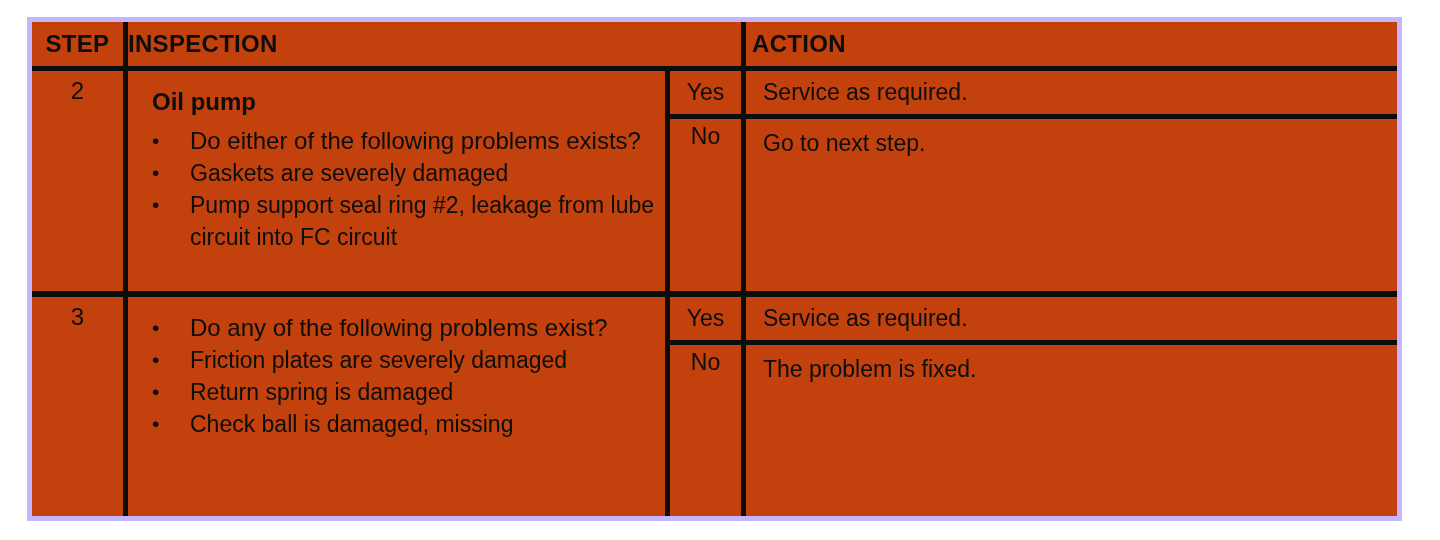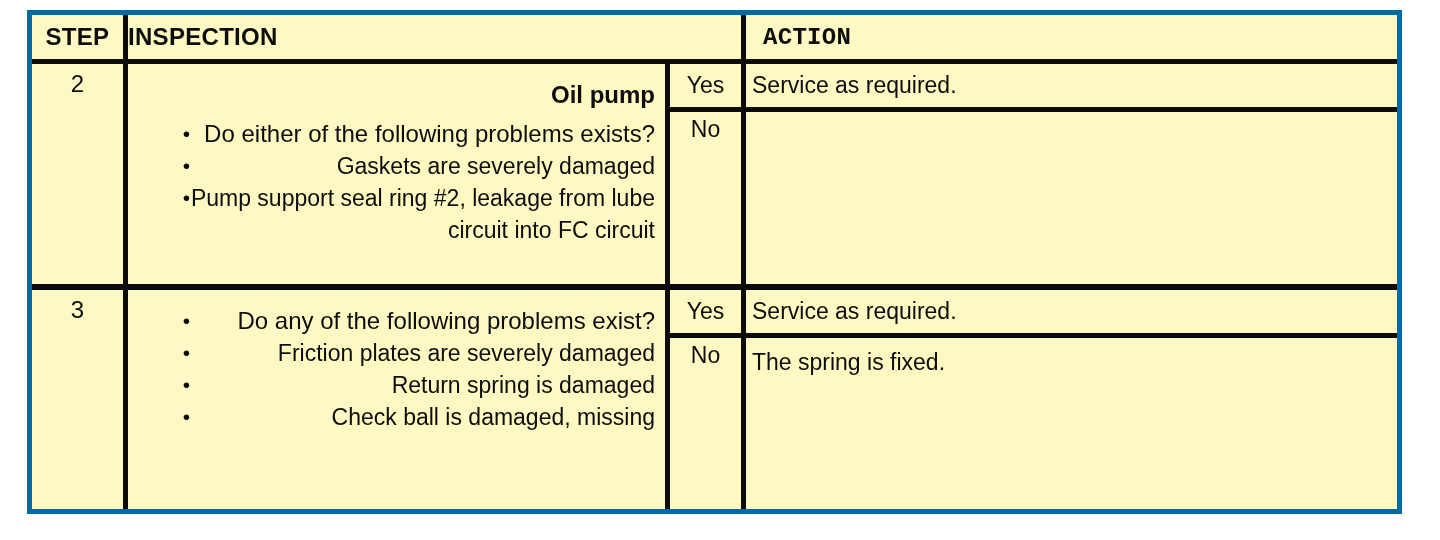--- a/index.html
+++ b/index.html
@@ -5,26 +5,26 @@
   * { margin: 0; padding: 0; box-sizing: border-box; }
   html, body {
     width: 1440px; height: 540px;
     background: #ffffff;
     font-family: "Liberation Sans", "DejaVu Sans", sans-serif;
     color: #0d0d0d;
     overflow: hidden;
   }
   .doc-table {
     position: absolute;
-    left: 27px; top: 10px;
+    left: 27px; top: 17px;
     width: 1375px; height: 504px;
-    border: 5px solid #0369a1;
+    border: 5px solid #c4b5fd;
     display: flex;
     flex-direction: column;
-    background: #fef9c3;
+    background: #c2410c;
   }
   
   .header-row {
     display: flex;
     height: 49px;
     border-bottom: 5px solid #0c0c0c;
     flex: none;
   }
   .th {
     font-weight: bold;
@@ -39,22 +39,21 @@
     justify-content: center;
     flex: none;
   }
   .th-inspection {
     width: 618px;
     border-right: 5px solid #0c0c0c;
     flex: none;
   }
   .th-action {
     flex: 1;
-    padding-left: 17px;
-    font-family: Liberation Mono, monospace;
+    padding-left: 6px;
   }
   
   .step-block {
     display: flex;
     flex: 1;
   }
   .step-block.first {
     border-bottom: 6px solid #0c0c0c;
   }
   .step-cell {
@@ -65,21 +64,20 @@
     padding-top: 6px;
     font-size: 24px;
   }
   .inspection-cell {
     width: 542px;
     flex: none;
     border-right: 5px solid #0c0c0c;
     padding: 15px 10px 6px 24px;
     font-size: 23px;
     line-height: 32px;
-    text-align: right;
   }
   .inspection-title {
     font-weight: bold;
     font-size: 24px;
     margin-bottom: 7px;
   }
   .bullet-row {
     display: flex;
     align-items: flex-start;
   }
@@ -111,21 +109,21 @@
     flex: none;
     border-right: 5px solid #0c0c0c;
     display: flex;
     justify-content: center;
     font-size: 23px;
   }
   .yes-row .yesno-cell { align-items: center; }
   .no-row .yesno-cell { align-items: flex-start; padding-top: 4px; }
   .action-cell {
     flex: 1;
-    padding-left: 6px;
+    padding-left: 17px;
     font-size: 23px;
     display: flex;
   }
   .yes-row .action-cell { align-items: center; }
   .no-row .action-cell { align-items: flex-start; padding-top: 11px; }
 </style>
 </head>
 <body>
 
 <div class="doc-table">
@@ -153,20 +151,21 @@
         <span class="bullet-text">Pump support seal ring #2, leakage from lube circuit into FC circuit</span>
       </div>
     </div>
     <div class="right-part">
       <div class="sub-row yes-row">
         <div class="yesno-cell">Yes</div>
         <div class="action-cell">Service as required.</div>
       </div>
       <div class="sub-row no-row">
         <div class="yesno-cell">No</div>
+        <div class="action-cell">Go to next step.</div>
       </div>
     </div>
   </div>
 
   <div class="step-block">
     <div class="step-cell">3</div>
     <div class="inspection-cell">
       <div class="bullet-row bold">
         <span class="bullet-glyph">•</span>
         <span class="bullet-text">Do any of the following problems exist?</span>
@@ -184,18 +183,18 @@
         <span class="bullet-text">Check ball is damaged, missing</span>
       </div>
     </div>
     <div class="right-part">
       <div class="sub-row yes-row">
         <div class="yesno-cell">Yes</div>
         <div class="action-cell">Service as required.</div>
       </div>
       <div class="sub-row no-row">
         <div class="yesno-cell">No</div>
-        <div class="action-cell">The spring is fixed.</div>
+        <div class="action-cell">The problem is fixed.</div>
       </div>
     </div>
   </div>
 
 </div>
 
 </body></html>

